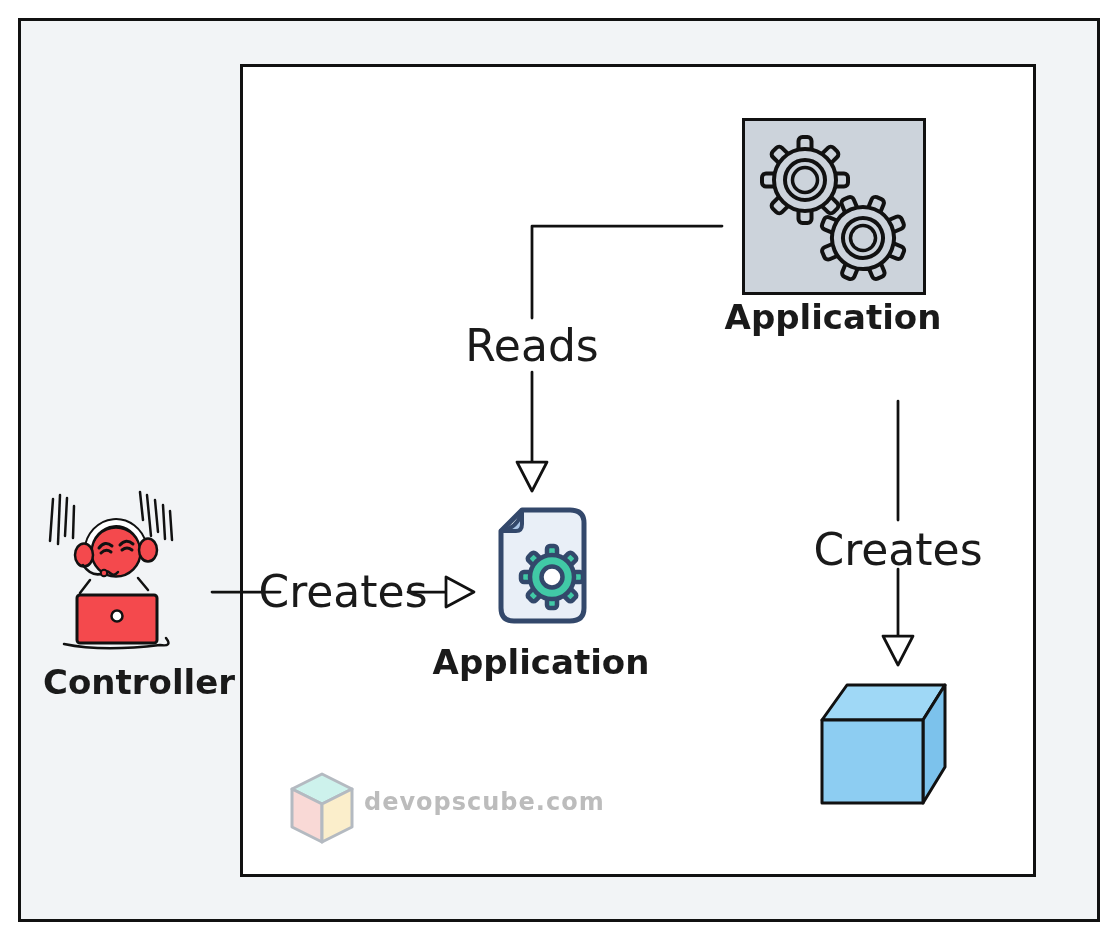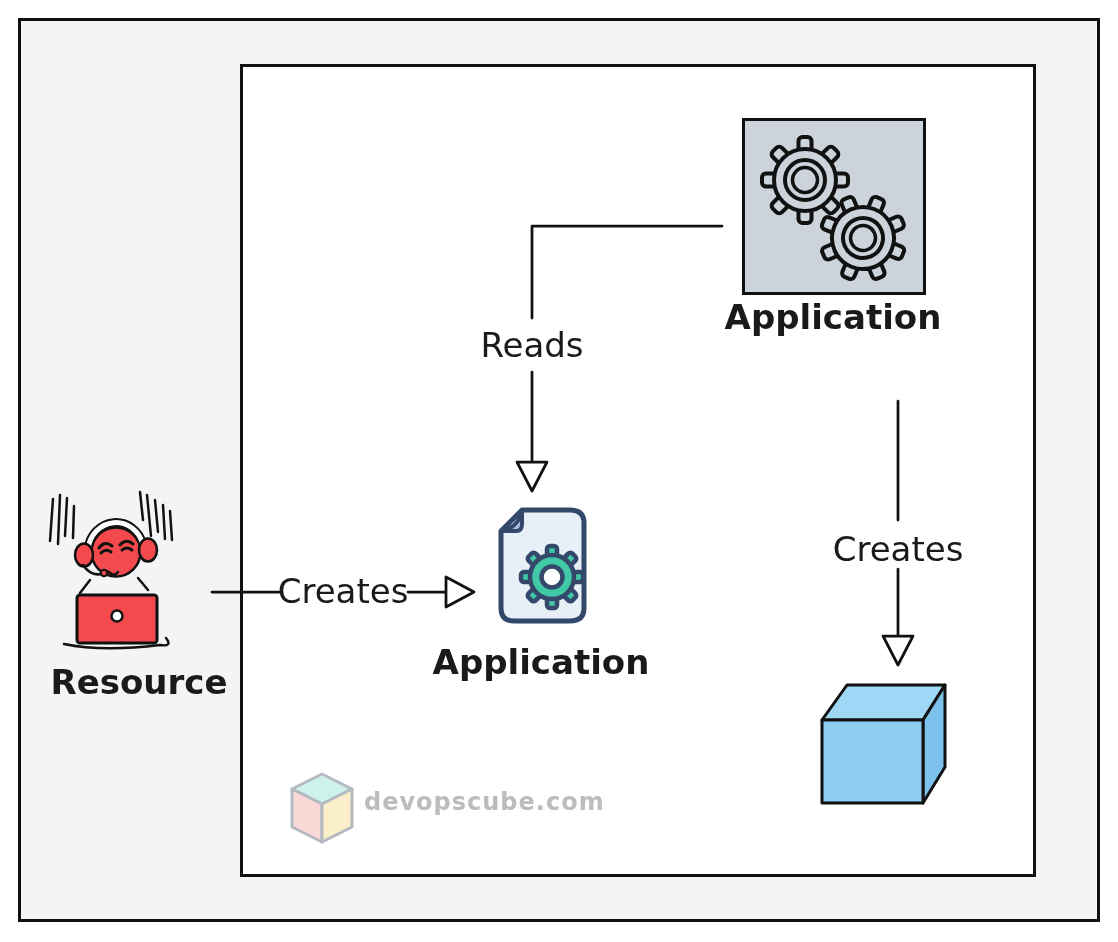--- a/index.html
+++ b/index.html
@@ -8,21 +8,21 @@
   .outer-frame { position:absolute; left:18px; top:18px; width:1082px; height:904px;
                  background:#f2f4f6; border:3px solid #111; box-sizing:border-box; }
   .inner-box { position:absolute; left:240px; top:64px; width:796px; height:813px;
                background:#ffffff; border:3px solid #111; box-sizing:border-box; }
   .overlay { position:absolute; left:0; top:0; pointer-events:none; }
   .controller-box { position:absolute; left:742px; top:118px; width:184px; height:177px;
                     background:#ccd3db; border:3px solid #111; box-sizing:border-box;
                     display:flex; align-items:center; justify-content:center; }
   .node-label { position:absolute; transform:translateX(-50%); text-align:left;
                 font-size:34px; line-height:44px; white-space:nowrap;font-weight:bold; }
-  .edge-label { position:absolute; transform:translate(-50%,-50%); font-size:34px;
+  .edge-label { position:absolute; transform:translate(-50%,-50%); font-size:44px;
                 white-space:nowrap; }
   .dev-icon   { position:absolute; left:38px;  top:486px; }
   .doc-icon   { position:absolute; left:496px; top:506px; }
   .cube-icon  { position:absolute; left:816px; top:680px; }
   .wm-cube    { position:absolute; left:288px; top:770px; }
   .wm-text    { position:absolute; left:364px; top:788px; font-size:24px; font-weight:bold;
                 color:#bcbcbc; letter-spacing:1px; }
 </style>
 </head>
 <body>
@@ -80,21 +80,21 @@
         <path d="M84 64 q5 -4 10 0"></path>
       <path d="M64 88 q4 -5 8 -1 q4 4 8 -1" stroke-width="2.5"></path>
     </g>
     <path d="M45 79 Q54 92 66 87" stroke="#111" stroke-width="2.5" fill="none" stroke-linecap="round"></path>
     <circle cx="66" cy="87" r="3.2" fill="#f4494d" stroke="#111" stroke-width="2"></circle>
     <rect x="39" y="109" width="80" height="48" rx="3" fill="#f4494d" stroke="#111" stroke-width="3"></rect>
     <circle cx="79" cy="130" r="5.5" fill="#ffffff" stroke="#111" stroke-width="2.5"></circle>
     <path d="M26 158 Q64 166 122 159 Q135 161 128 152" stroke="#111" stroke-width="2.5" fill="none" stroke-linecap="round"></path>
   </svg>
   <div class="node-label" style="left:139px; top:660px;">
-    <span>Resource</span>
+    <span>Controller</span>
   </div>
 
   <div class="controller-box">
     <svg width="178" height="171" viewBox="0 0 178 171">
       <g transform="translate(60,59)">
         <g fill="#ccd3db" stroke="#111" stroke-width="4">
           <rect x="-6.5" y="-43" width="13" height="17" rx="4"></rect>
           <rect x="-6.5" y="-43" width="13" height="17" rx="4" transform="rotate(45)"></rect>
           <rect x="-6.5" y="-43" width="13" height="17" rx="4" transform="rotate(90)"></rect>
           <rect x="-6.5" y="-43" width="13" height="17" rx="4" transform="rotate(135)"></rect>

